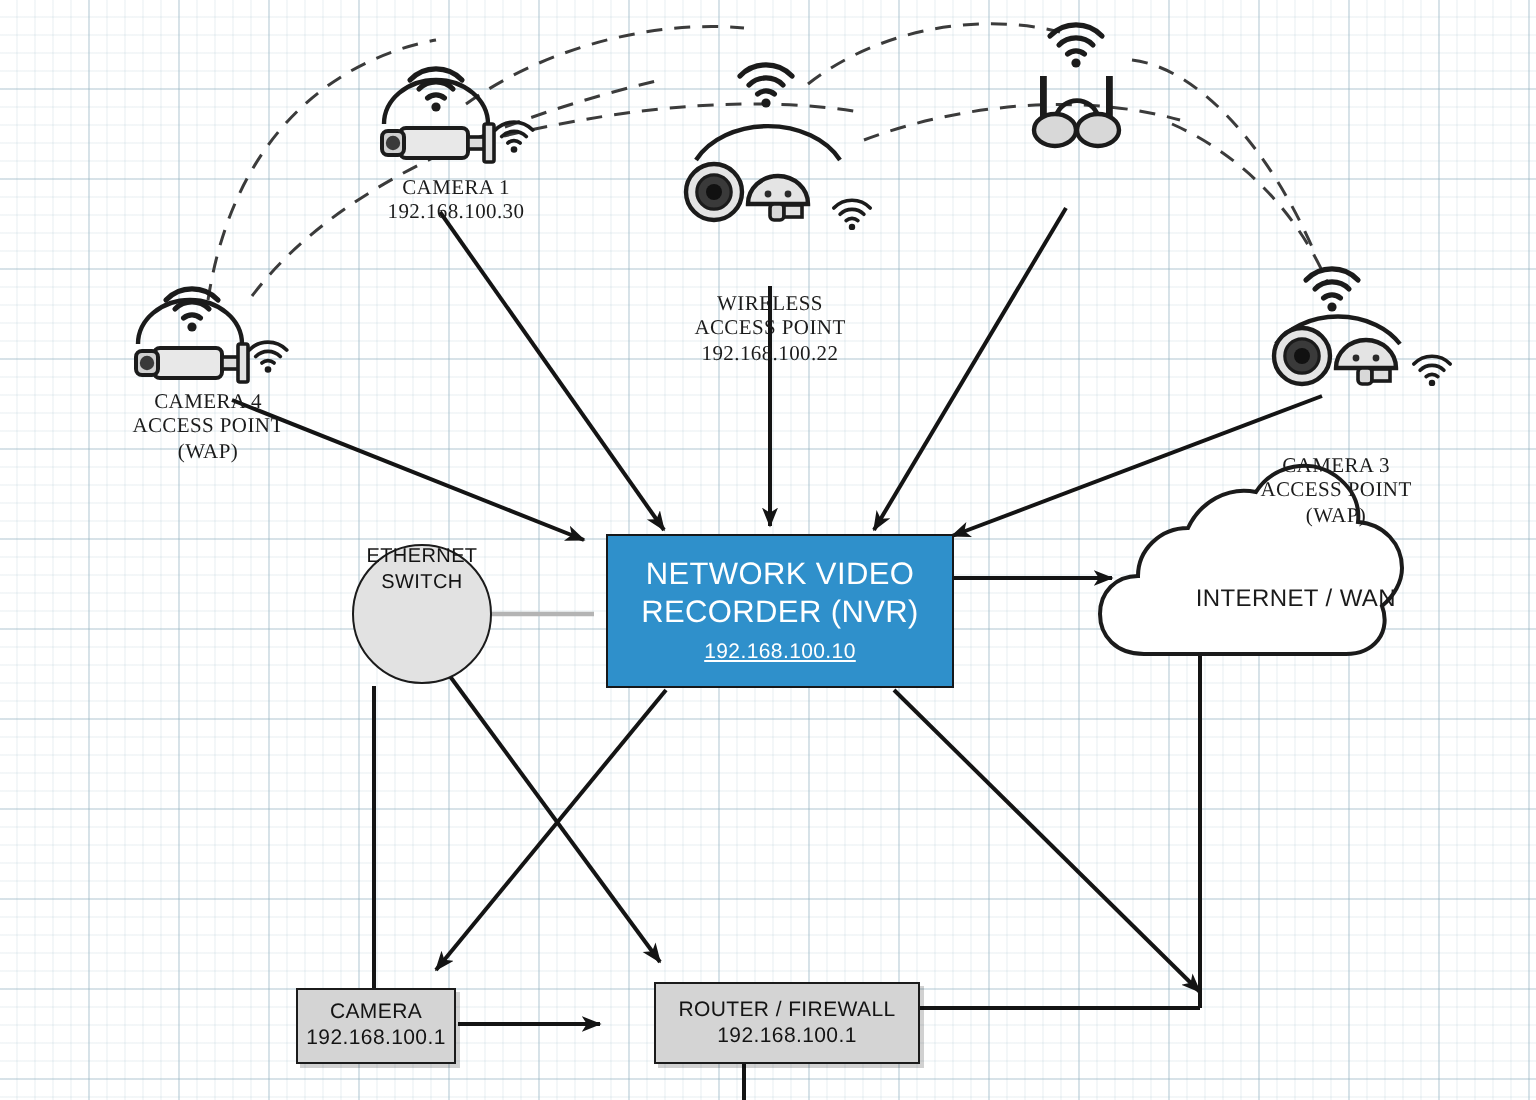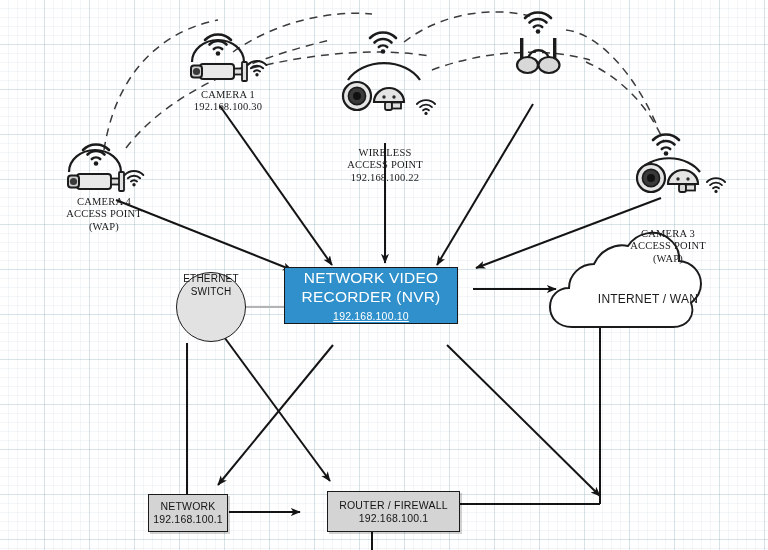--- a/index.html
+++ b/index.html
@@ -42,24 +42,24 @@
     color: #1b1b1b;
     font-size: 10.5px;
     line-height: 12.4px;
     letter-spacing: 0.2px;
     white-space: pre-line;
     pointer-events: none;
     font-family: Liberation Serif, serif;
   }
   .nvr-box {
     position: absolute;
-    left: 284px;
+    left: 303px;
     top: 267px;
     width: 174px;
-    height: 57px;
+    height: 77px;
     background: #2f90cb;
     border: 1.6px solid #16181a;
     box-sizing: border-box;
     display: flex;
     flex-direction: column;
     align-items: center;
     justify-content: center;
     color: #ffffff;
   }
   .nvr-title {
@@ -281,21 +281,21 @@
   </div>
 
   <div class="switch-circle">
     <span style="white-space:pre-line">ETHERNET
 SWITCH</span>
   </div>
 
   <div class="cloud-label">INTERNET / WAN</div>
 
   <div class="gray-box" id="router-box">
-    <span>NETWORK</span>
+    <span>CAMERA</span>
     <span>192.168.100.1</span>
   </div>
 
   <div class="gray-box" id="firewall-box">
     <span>ROUTER / FIREWALL</span>
     <span>192.168.100.1</span>
   </div>
 
   <div class="node-label" style="left:44px; top:196px; width:120px;">CAMERA 4
 ACCESS POINT

